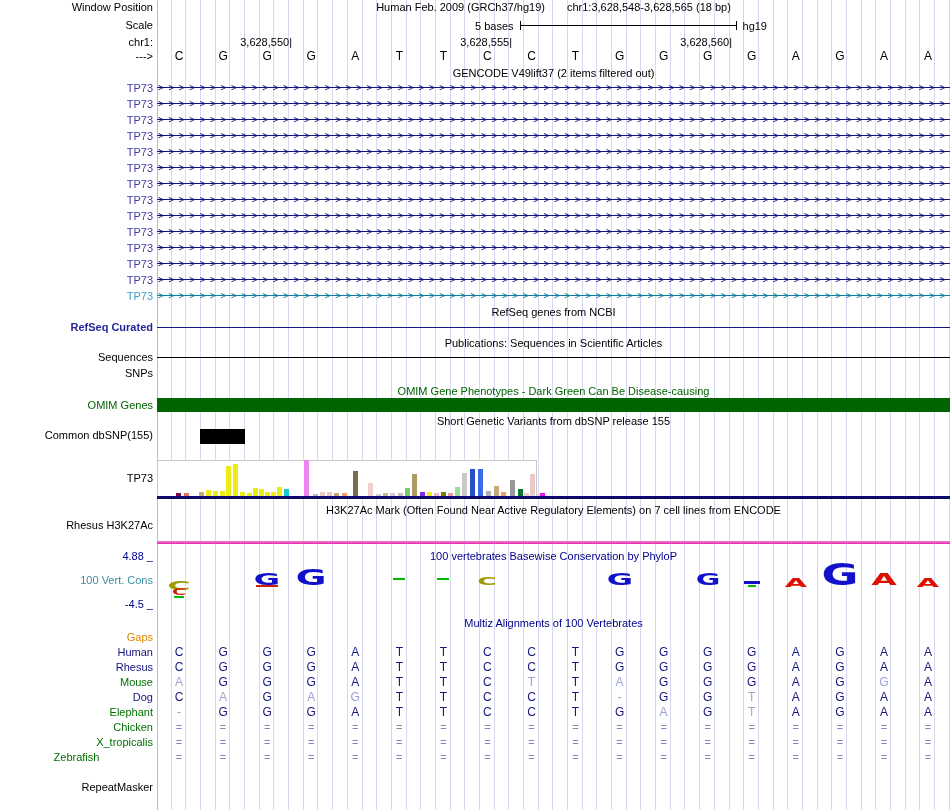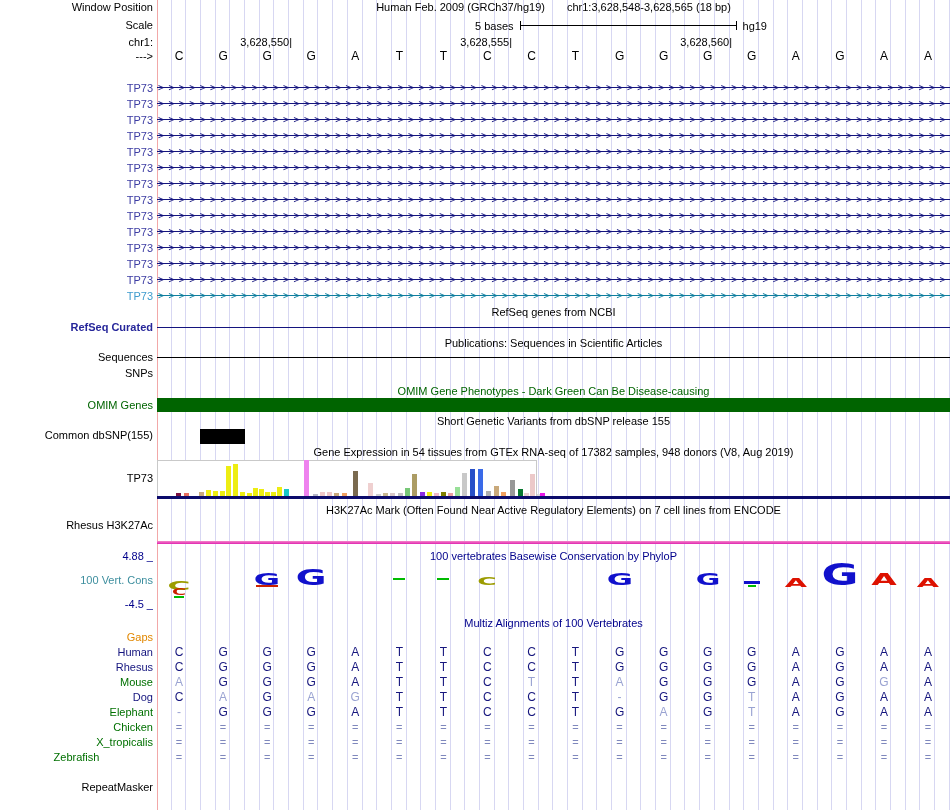--- a/index.html
+++ b/index.html
@@ -95,20 +95,21 @@
       <span class="base" style="left: 619.583px; top: 50px;">G</span>
       <span class="base" style="left: 663.639px; top: 50px;">G</span>
       <span class="base" style="left: 707.694px; top: 50px;">G</span>
       <span class="base" style="left: 751.75px; top: 50px;">G</span>
       <span class="base" style="left: 795.806px; top: 50px;">A</span>
       <span class="base" style="left: 839.861px; top: 50px;">G</span>
       <span class="base" style="left: 883.917px; top: 50px;">A</span>
       <span class="base" style="left: 927.972px; top: 50px;">A</span>
     </div>
 
+  <div class="title" style="top:67px">GENCODE V49lift37 (2 items filtered out)</div>
   <div id="gencode-rows">
       <div class="lbl" style="top: 82px; color: rgb(61, 61, 163);">TP73</div>
       <div class="garow" style="top: 80px; color: rgb(20, 20, 126);">
         <span class="iline"></span>
         <span class="chev">&gt;&gt;&gt;&gt;&gt;&gt;&gt;&gt;&gt;&gt;&gt;&gt;&gt;&gt;&gt;&gt;&gt;&gt;&gt;&gt;&gt;&gt;&gt;&gt;&gt;&gt;&gt;&gt;&gt;&gt;&gt;&gt;&gt;&gt;&gt;&gt;&gt;&gt;&gt;&gt;&gt;&gt;&gt;&gt;&gt;&gt;&gt;&gt;&gt;&gt;&gt;&gt;&gt;&gt;&gt;&gt;&gt;&gt;&gt;&gt;&gt;&gt;&gt;&gt;&gt;&gt;&gt;&gt;&gt;&gt;&gt;&gt;&gt;&gt;&gt;&gt;&gt;&gt;</span>
       </div>
       <div class="lbl" style="top: 98px; color: rgb(61, 61, 163);">TP73</div>
       <div class="garow" style="top: 96px; color: rgb(20, 20, 126);">
         <span class="iline"></span>
         <span class="chev">&gt;&gt;&gt;&gt;&gt;&gt;&gt;&gt;&gt;&gt;&gt;&gt;&gt;&gt;&gt;&gt;&gt;&gt;&gt;&gt;&gt;&gt;&gt;&gt;&gt;&gt;&gt;&gt;&gt;&gt;&gt;&gt;&gt;&gt;&gt;&gt;&gt;&gt;&gt;&gt;&gt;&gt;&gt;&gt;&gt;&gt;&gt;&gt;&gt;&gt;&gt;&gt;&gt;&gt;&gt;&gt;&gt;&gt;&gt;&gt;&gt;&gt;&gt;&gt;&gt;&gt;&gt;&gt;&gt;&gt;&gt;&gt;&gt;&gt;&gt;&gt;&gt;&gt;</span>
@@ -185,21 +186,20 @@
   <div class="lbl" style="top:367px">SNPs</div>
 
   <div class="title dgreen" style="top:385px">OMIM Gene Phenotypes - Dark Green Can Be Disease-causing</div>
   <div class="lbl dgreen" style="top:399px">OMIM Genes</div>
   <div class="omim-bar"></div>
 
   <div class="title" style="top:415px">Short Genetic Variants from dbSNP release 155</div>
   <div class="lbl" style="top:429px">Common dbSNP(155)</div>
   <div id="dbsnp-box" class="dbsnp-box" style="left: 200px; top: 429px; width: 45px; height: 15px;"></div>
 
-  <div class="title" style="top:446px">Gene Expression in 54 tissues from GTEx RNA-seq of 17382 samples, 948 donors (V8, Aug 2019)</div>
   <div class="lbl" style="top:472px">TP73</div>
   <div class="gtex-box" id="gtex-box">
       <div class="gtex-bar" style="left: 18px; height: 3px; background: rgb(122, 16, 64);"></div>
       <div class="gtex-bar" style="left: 26px; height: 3px; background: rgb(232, 112, 96);"></div>
       <div class="gtex-bar" style="left: 41px; height: 4px; background: rgb(201, 169, 123);"></div>
       <div class="gtex-bar" style="left: 48px; height: 6px; background: rgb(237, 237, 18);"></div>
       <div class="gtex-bar" style="left: 55px; height: 5px; background: rgb(237, 237, 18);"></div>
       <div class="gtex-bar" style="left: 62px; height: 5px; background: rgb(237, 237, 18);"></div>
       <div class="gtex-bar" style="left: 68px; height: 30px; background: rgb(237, 237, 18);"></div>
       <div class="gtex-bar" style="left: 75px; height: 32px; background: rgb(237, 237, 18);"></div>

